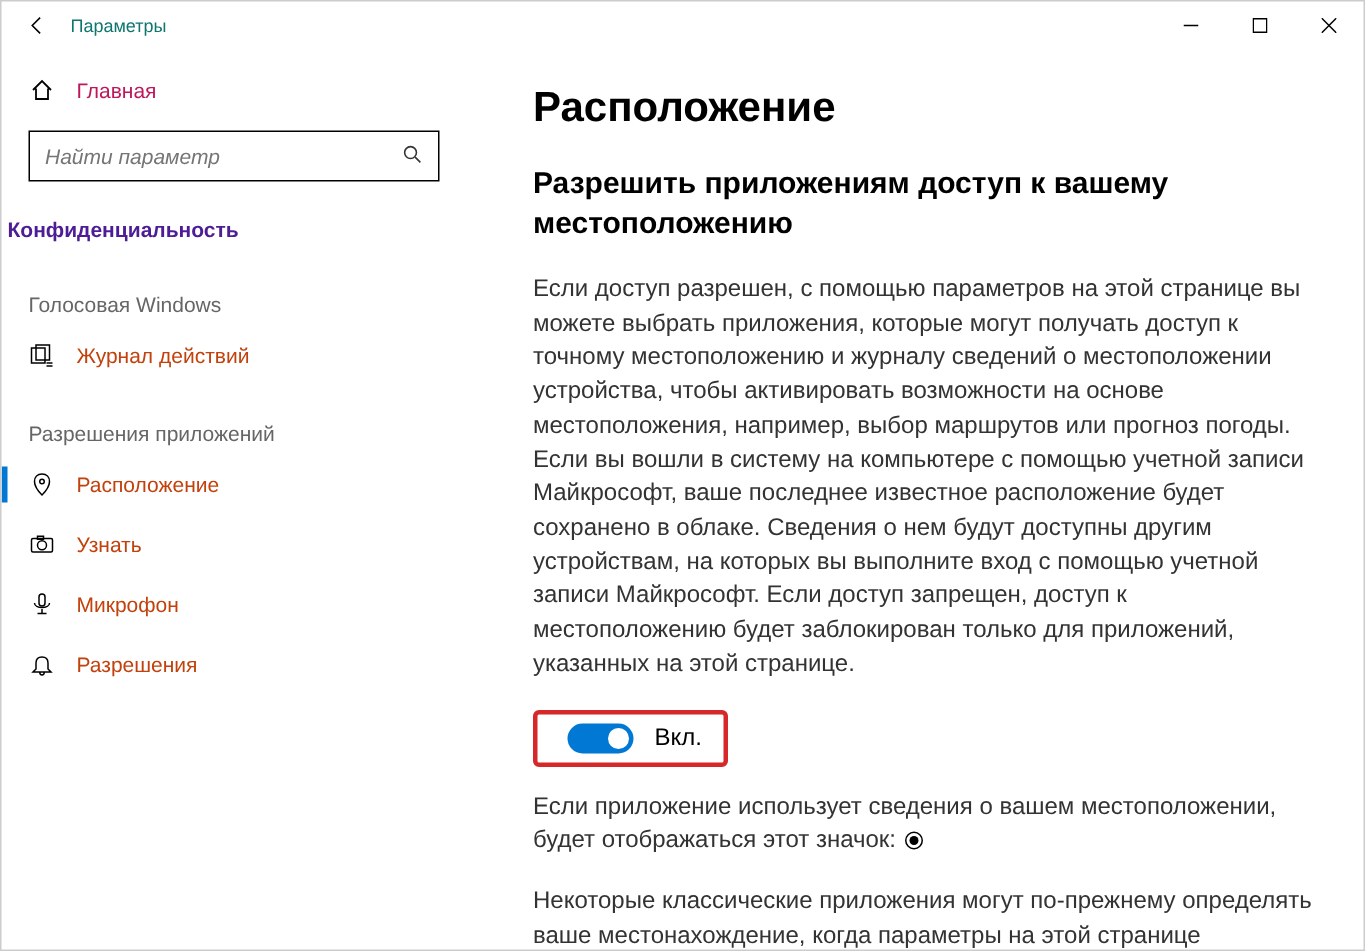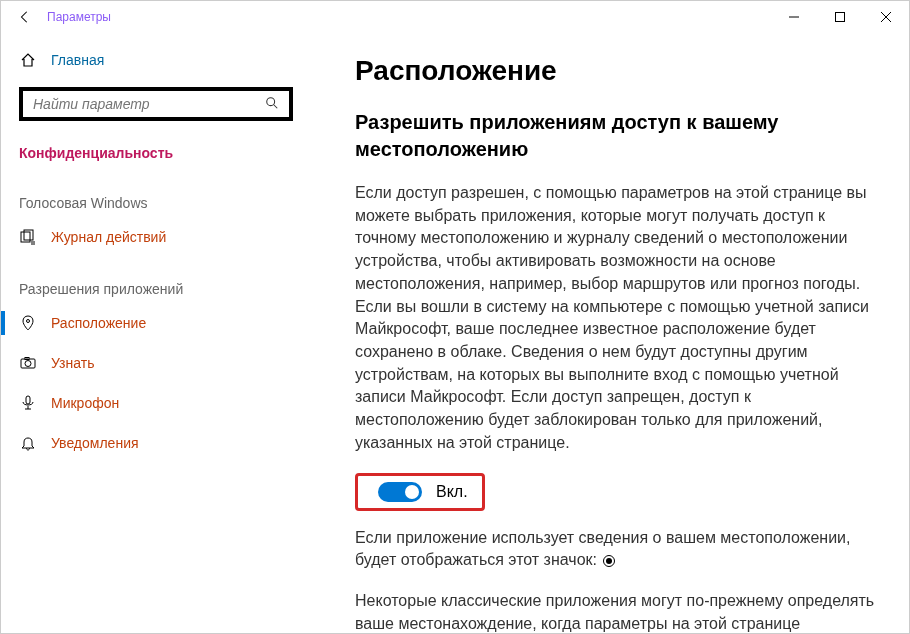--- a/index.html
+++ b/index.html
@@ -19,21 +19,21 @@
       padding-left: 8px;
     }
     .titlebar .back {
       width: 32px; height: 32px;
       display: flex; align-items: center; justify-content: center;
       font-size: 16px;
     }
     .titlebar .title {
       font-size: 12px;
       margin-left: 6px;
-      color: #8b5cf6;
+      color: #0f766e;
     }
     .winbtns {
       position: absolute;
       top: 0; right: 0;
       display: flex;
     }
     .winbtn {
       width: 46px; height: 32px;
       display: flex; align-items: center; justify-content: center;
       font-size: 11px;
@@ -45,45 +45,45 @@
     }
     .sidebar {
       width: 310px;
       padding: 8px 0 0 0;
       overflow-y: auto;
     }
     .home-row {
       display: flex; align-items: center;
       padding: 10px 18px;
       font-size: 14px;
-      color: #0369a1;
+      color: #be185d;
       gap: 14px;
     }
     .searchbox {
       margin: 8px 18px 14px 18px;
-      border: 4px solid #000000;
+      border: 1px solid #000000;
       background: #fff;
       height: 34px;
       display: flex; align-items: center;
       padding: 0 10px;
     }
     .searchbox input {
       border: none; outline: none;
       flex: 1;
       font-size: 14px;
       font-style: italic;
       color: #666;
       background: transparent;
     }
     .searchbox .sicon { color: #333; font-size: 14px; }
     .sidebar-bold {
-      padding: 10px 18px;
+      padding: 10px 4px;
       font-size: 14px;
       font-weight: 600;
-      color: #be185d;
+      color: #4c1d95;
     }
     .sidebar-group {
       padding: 24px 18px 6px 18px;
       font-size: 14px;
       color: #666;
     }
     .navrow {
       display: flex; align-items: center;
       padding: 11px 18px 11px 18px;
       gap: 14px;
@@ -274,21 +274,21 @@
     </div>
 
 
     <div class="navrow">
       <span class="navicon">
         <svg width="16" height="16" viewBox="0 0 16 16">
             <path d="M4 11 V7 C4 4 6 3 8 3 C10 3 12 4 12 7 V11 L14 13 H2 Z" stroke="#000" stroke-width="1" fill="none"></path>
             <path d="M6.5 13 C6.5 14 7 15 8 15 C9 15 9.5 14 9.5 13" stroke="#000" fill="none"></path>
           </svg>
       </span>
-      <span>Уведомления</span>
+      <span>Разрешения</span>
     </div>
 
   </div>
 
   <div class="content">
     <div class="h1">Расположение</div>
     <div class="h2">Разрешить приложениям доступ к вашему местоположению</div>
     <div class="para">Если доступ разрешен, с помощью параметров на этой странице вы можете выбрать приложения, которые могут получать доступ к точному местоположению и журналу сведений о местоположении устройства, чтобы активировать возможности на основе местоположения, например, выбор маршрутов или прогноз погоды. Если вы вошли в систему на компьютере с помощью учетной записи Майкрософт, ваше последнее известное расположение будет сохранено в облаке. Сведения о нем будут доступны другим устройствам, на которых вы выполните вход с помощью учетной записи Майкрософт. Если доступ запрещен, доступ к местоположению будет заблокирован только для приложений, указанных на этой странице.</div>
 
     <div class="toggle-wrap">

